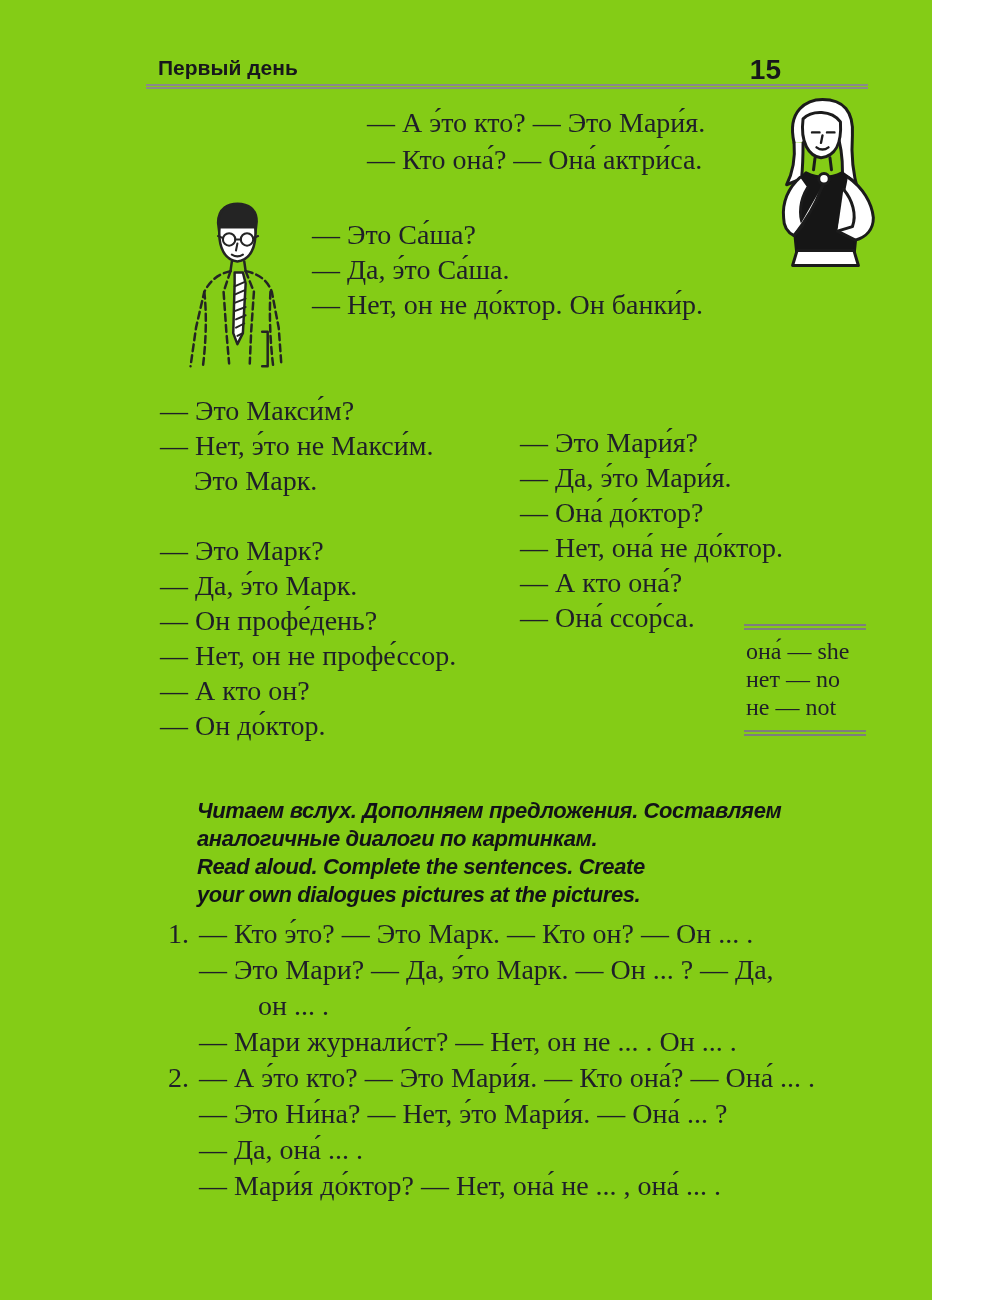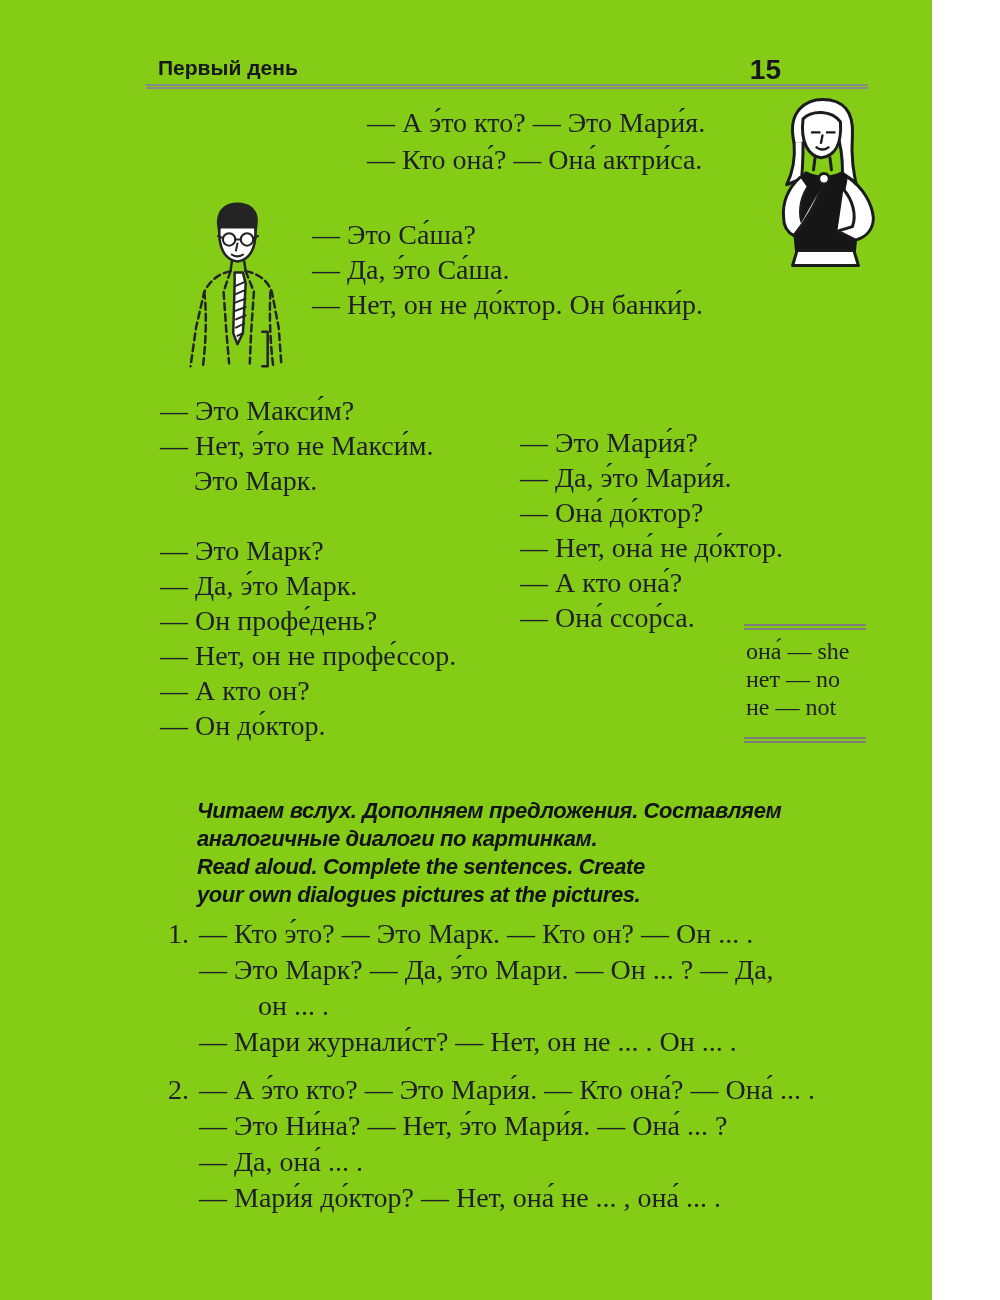--- a/index.html
+++ b/index.html
@@ -42,37 +42,37 @@
   
   #woman-img { position: absolute; left: 750px; top: 95px;  width: 142px; height: 172px; }
   #man-img   { position: absolute; left: 174px; top: 200px; width: 124px; height: 174px; }
 
   
   #vocab {
     position: absolute; left: 744px; top: 624px; width: 122px;
     font-size: 24px; line-height: 28px;
   }
   .vocab-rule { height: 0; border-top: 6px double #7e7e7e; }
-  .vocab-body { padding: 7px 0 16px 2px; }
+  .vocab-body { padding: 7px 0 9px 2px; }
 
   
   #instructions {
     position: absolute; left: 197px; top: 797px;
     font-family: "Liberation Sans", sans-serif;
     font-weight: bold; font-style: italic;
     font-size: 22px; line-height: 28px;
     letter-spacing: -0.4px; color: #121218;
   }
 
   
   #exercises {
     position: absolute; left: 168px; top: 916px;
     font-size: 28px; line-height: 36px;
   }
-  .exercise + .exercise { margin-top: 12px; }
+  .exercise + .exercise { margin-top: 0; }
   .ex-num { display: inline-block; min-width: 31px; }
   .ind1 { margin-left: 31px; }
   .ind2 { margin-left: 90px; }
 </style>
 </head>
 <body>
 
 <div class="page">
 
   <div class="hdr-title">Первый день</div>
@@ -166,21 +166,21 @@
   <div id="instructions">
     <div class="line">Читаем вслух. Дополняем предложения. Составляем</div>
     <div class="line">аналогичные диалоги по картинкам.</div>
     <div class="line">Read aloud. Complete the sentences. Create</div>
     <div class="line">your own dialogues pictures at the pictures.</div>
   </div>
 
   <div id="exercises">
     <div class="exercise">
       <div class="line"><span class="ex-num">1.</span><span>— Кто э́то? — Это Марк. — Кто он? — Он ... .</span></div>
-      <div class="line ind1">— Это Марк? — Да, э́то Мари. — Он ... ? — Да,</div>
+      <div class="line ind1">— Это Мари? — Да, э́то Марк. — Он ... ? — Да,</div>
       <div class="line ind2">он ... .</div>
       <div class="line ind1">— Мари журнали́ст? — Нет, он не ... . Он ... .</div>
     </div>
     <div class="exercise">
       <div class="line"><span class="ex-num">2.</span><span>— А э́то кто? — Это Мари́я. — Кто она́? — Она́ ... .</span></div>
       <div class="line ind1">— Это Ни́на? — Нет, э́то Мари́я. — Она́ ... ?</div>
       <div class="line ind1">— Да, она́ ... .</div>
       <div class="line ind1">— Мари́я до́ктор? — Нет, она́ не ... , она́ ... .</div>
     </div>
   </div>

